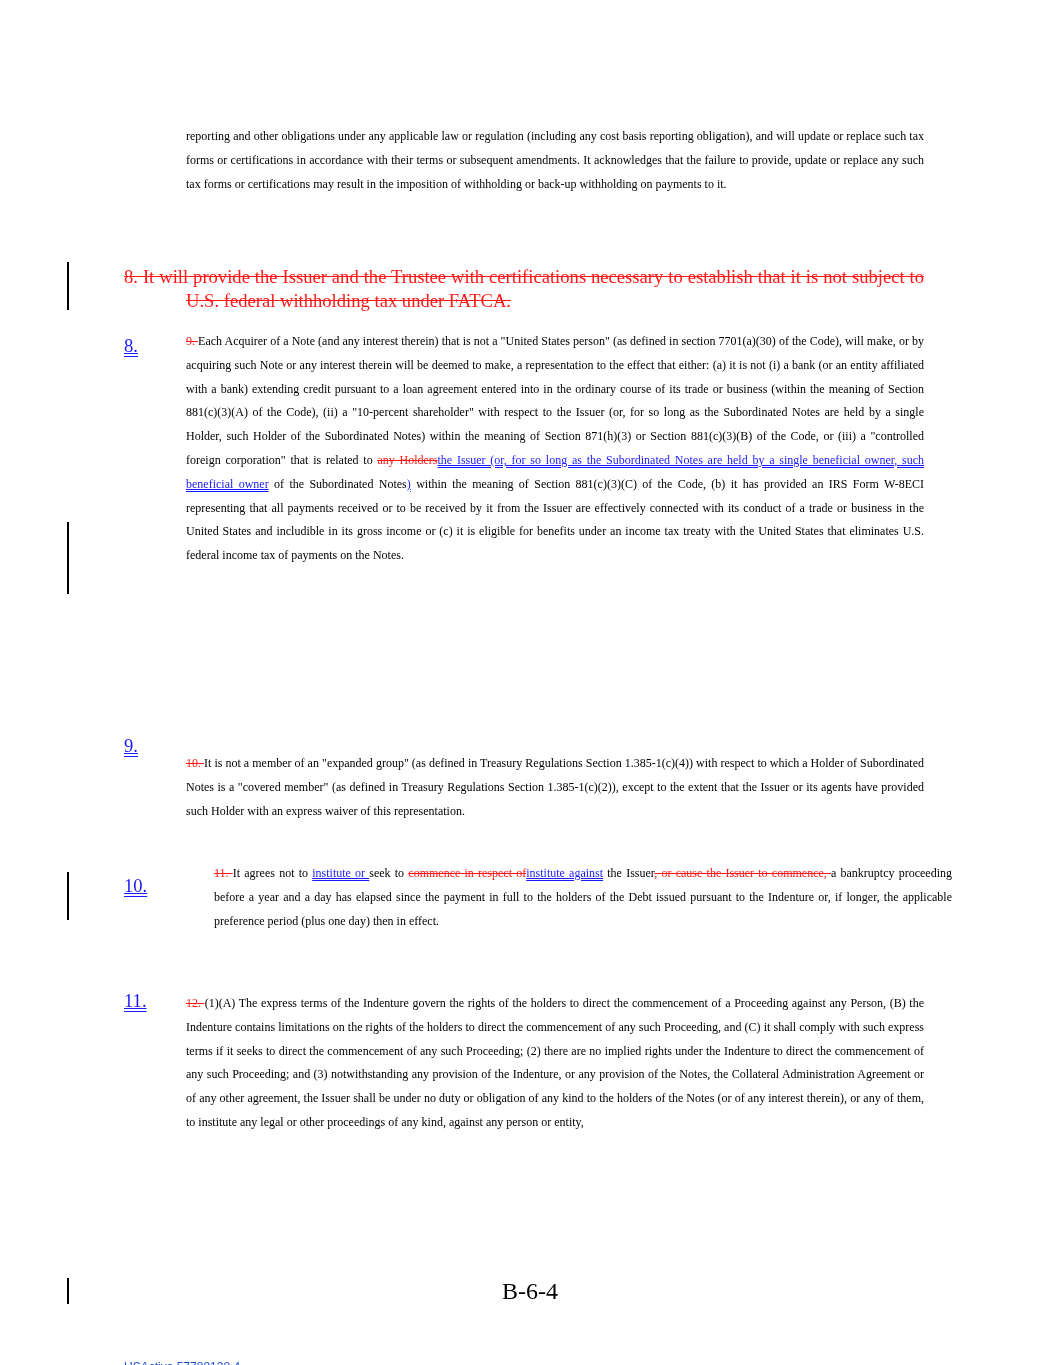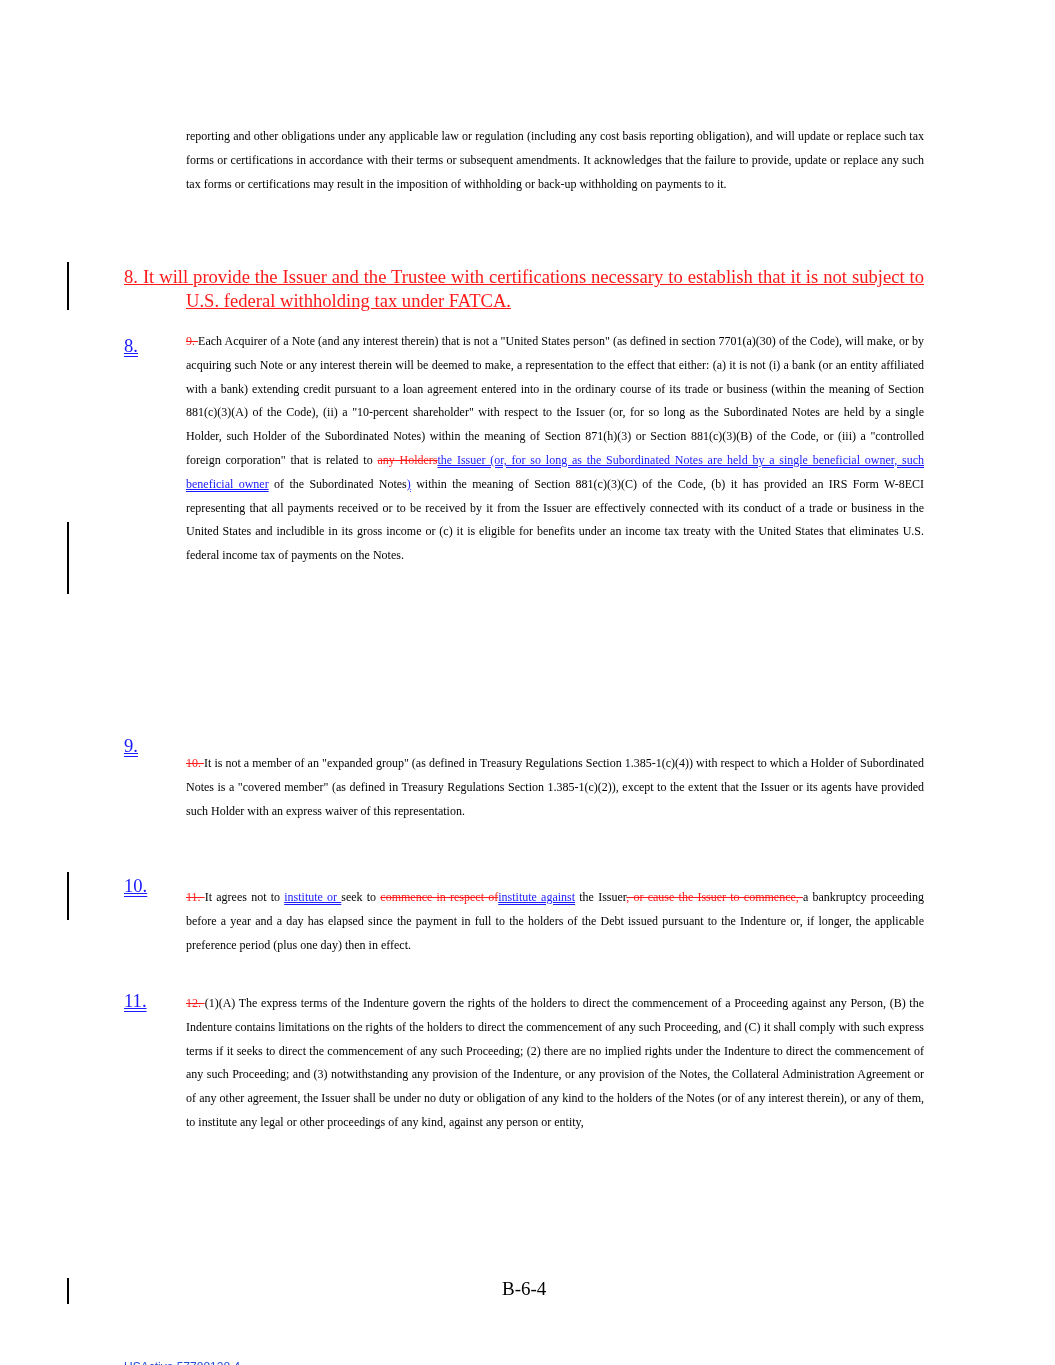--- a/index.html
+++ b/index.html
@@ -5,24 +5,24 @@
   html, body { margin: 0; padding: 0; background: #ffffff; }
   body { width: 1055px; height: 1365px; position: relative; overflow: hidden;
          font-family: "Liberation Serif", serif; color: #000; }
   .para { position: absolute; left: 124px; width: 800px; font-size: 18.6px; line-height: 23.8px; }
   .body { position: absolute; left: 186px; width: 738px; font-size: 12px; line-height: 23.8px; text-align: justify; }
   .num { position: absolute; left: 124px; font-size: 18.6px; line-height: 23.8px; color: #1a1aff;
          text-decoration: underline double; }
   .del { color: #ff1a1a; text-decoration: line-through; }
   .ins { color: #1a1aff; text-decoration: underline double; text-decoration-thickness: 1px; }
   .bar { position: absolute; left: 67px; width: 2px; background: #000; }
-  .hang { text-indent: -62px; padding-left: 62px; left: 124px; width: 738px; text-align: justify; text-decoration: underline; }
+  .hang { text-indent: -62px; padding-left: 62px; left: 124px; width: 738px; text-align: justify; }
   .footer-id { position: absolute; left: 124px; top: 1360px; font-family: "Liberation Sans", sans-serif;
                font-size: 12px; color: #1d4ed8; text-decoration: line-through; }
-  .page-num { position: absolute; left: 502px; top: 1278px; font-size: 19px; }
+  .page-num { position: absolute; left: 502px; top: 1278px; font-size: 24px; }
 </style>
 </head>
 <body>
 
 <div class="bar" style="top:262px;height:48px;"></div>
 <div class="bar" style="top:522px;height:72px;"></div>
 <div class="bar" style="top:872px;height:48px;"></div>
 <div class="bar" style="top:1278px;height:26px;"></div>
 
 <div class="body" style="top:125px;">reporting and other obligations under any applicable law or regulation (including any cost basis reporting obligation), and will update or replace such tax forms or certifications in accordance with their terms or subsequent amendments. It acknowledges that the failure to provide, update or replace any such tax forms or certifications may result in the imposition of withholding or back-up withholding on payments to it.</div>
@@ -33,21 +33,21 @@
 <div class="body" style="top:330px;">
   <span class="del">9. </span><span>Each Acquirer of a Note (and any interest therein) that is not a "United States person" (as defined in section 7701(a)(30) of the Code), will make, or by acquiring such Note or any interest therein will be deemed to make, a representation to the effect that either: (a) it is not (i) a bank (or an entity affiliated with a bank) extending credit pursuant to a loan agreement entered into in the ordinary course of its trade or business (within the meaning of Section 881(c)(3)(A) of the Code), (ii) a "10-percent shareholder" with respect to the Issuer (or, for so long as the Subordinated Notes are held by a single Holder, such Holder of the Subordinated Notes) within the meaning of Section 871(h)(3) or Section 881(c)(3)(B) of the Code, or (iii) a "controlled foreign corporation" that is related to </span><span class="del">any Holders</span><span class="ins">the Issuer (or, for so long as the Subordinated Notes are held by a single beneficial owner, such beneficial owner</span><span> of the Subordinated Notes</span><span class="ins">)</span><span> within the meaning of Section 881(c)(3)(C) of the Code, (b) it has provided an IRS Form W-8ECI representing that all payments received or to be received by it from the Issuer are effectively connected with its conduct of a trade or business in the United States and includible in its gross income or (c) it is eligible for benefits under an income tax treaty with the United States that eliminates U.S. federal income tax of payments on the Notes.</span>
 </div>
 
 <div class="num" style="top:734px;">9.</div>
 <div class="body" style="top:752px;">
   <span class="del">10. </span><span>It is not a member of an "expanded group" (as defined in Treasury Regulations Section 1.385-1(c)(4)) with respect to which a Holder of Subordinated Notes is a "covered member" (as defined in Treasury Regulations Section 1.385-1(c)(2)), except to the extent that the Issuer or its agents have provided such Holder with an express waiver of this representation.</span>
 </div>
 
 <div class="num" style="top:874px;">10.</div>
-<div class="body" style="top:886px;">
+<div class="body" style="top:862px;margin-left:28px;">
   <span class="del">11. </span><span>It agrees not to </span><span class="ins">institute or </span><span>seek to </span><span class="del">commence in respect of</span><span class="ins">institute against</span><span> the Issuer</span><span class="del">, or cause the Issuer to commence, </span><span> a bankruptcy proceeding before a year and a day has elapsed since the payment in full to the holders of the Debt issued pursuant to the Indenture or, if longer, the applicable preference period (plus one day) then in effect.</span>
 </div>
 
 <div class="num" style="top:989px;">11.</div>
 <div class="body" style="top:992px;">
   <span class="del">12. </span><span>(1)(A) The express terms of the Indenture govern the rights of the holders to direct the commencement of a Proceeding against any Person, (B) the Indenture contains limitations on the rights of the holders to direct the commencement of any such Proceeding, and (C) it shall comply with such express terms if it seeks to direct the commencement of any such Proceeding; (2) there are no implied rights under the Indenture to direct the commencement of any such Proceeding; and (3) notwithstanding any provision of the Indenture, or any provision of the Notes, the Collateral Administration Agreement or of any other agreement, the Issuer shall be under no duty or obligation of any kind to the holders of the Notes (or of any interest therein), or any of them, to institute any legal or other proceedings of any kind, against any person or entity,</span>
 </div>
 
 <div class="footer-id">USActive 57788128.4</div>
 <div class="page-num">B-6-4</div>

